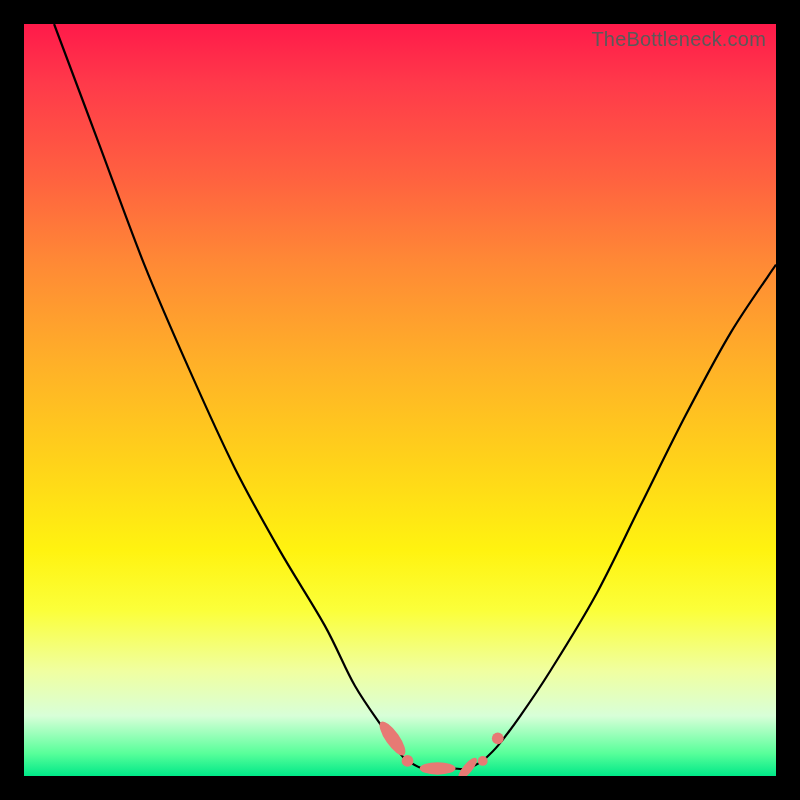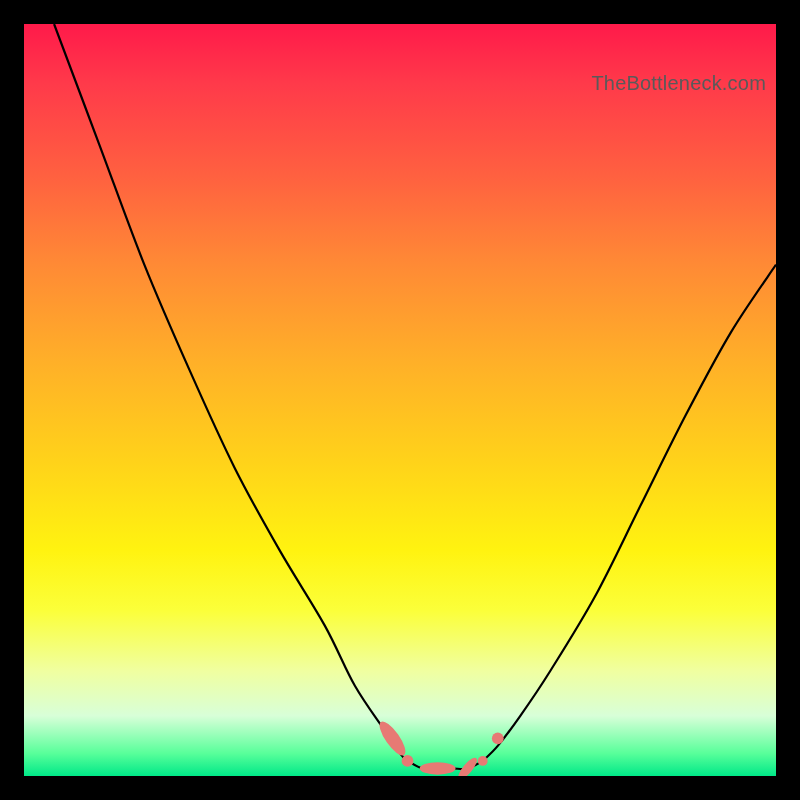--- a/index.html
+++ b/index.html
@@ -34,21 +34,20 @@
   }
   .watermark {
     position: absolute;
     top: 4px;
     right: 10px;
     color: #5a5a5a;
     font-size: 20px;
     font-weight: 500;
     letter-spacing: 0.2px;
     z-index: 10;
-    margin-top: 44px;
   }
   svg.curves {
     position: absolute;
     left: 0;
     top: 0;
     width: 752px;
     height: 752px;
   }
   .curve {
     fill: none;

